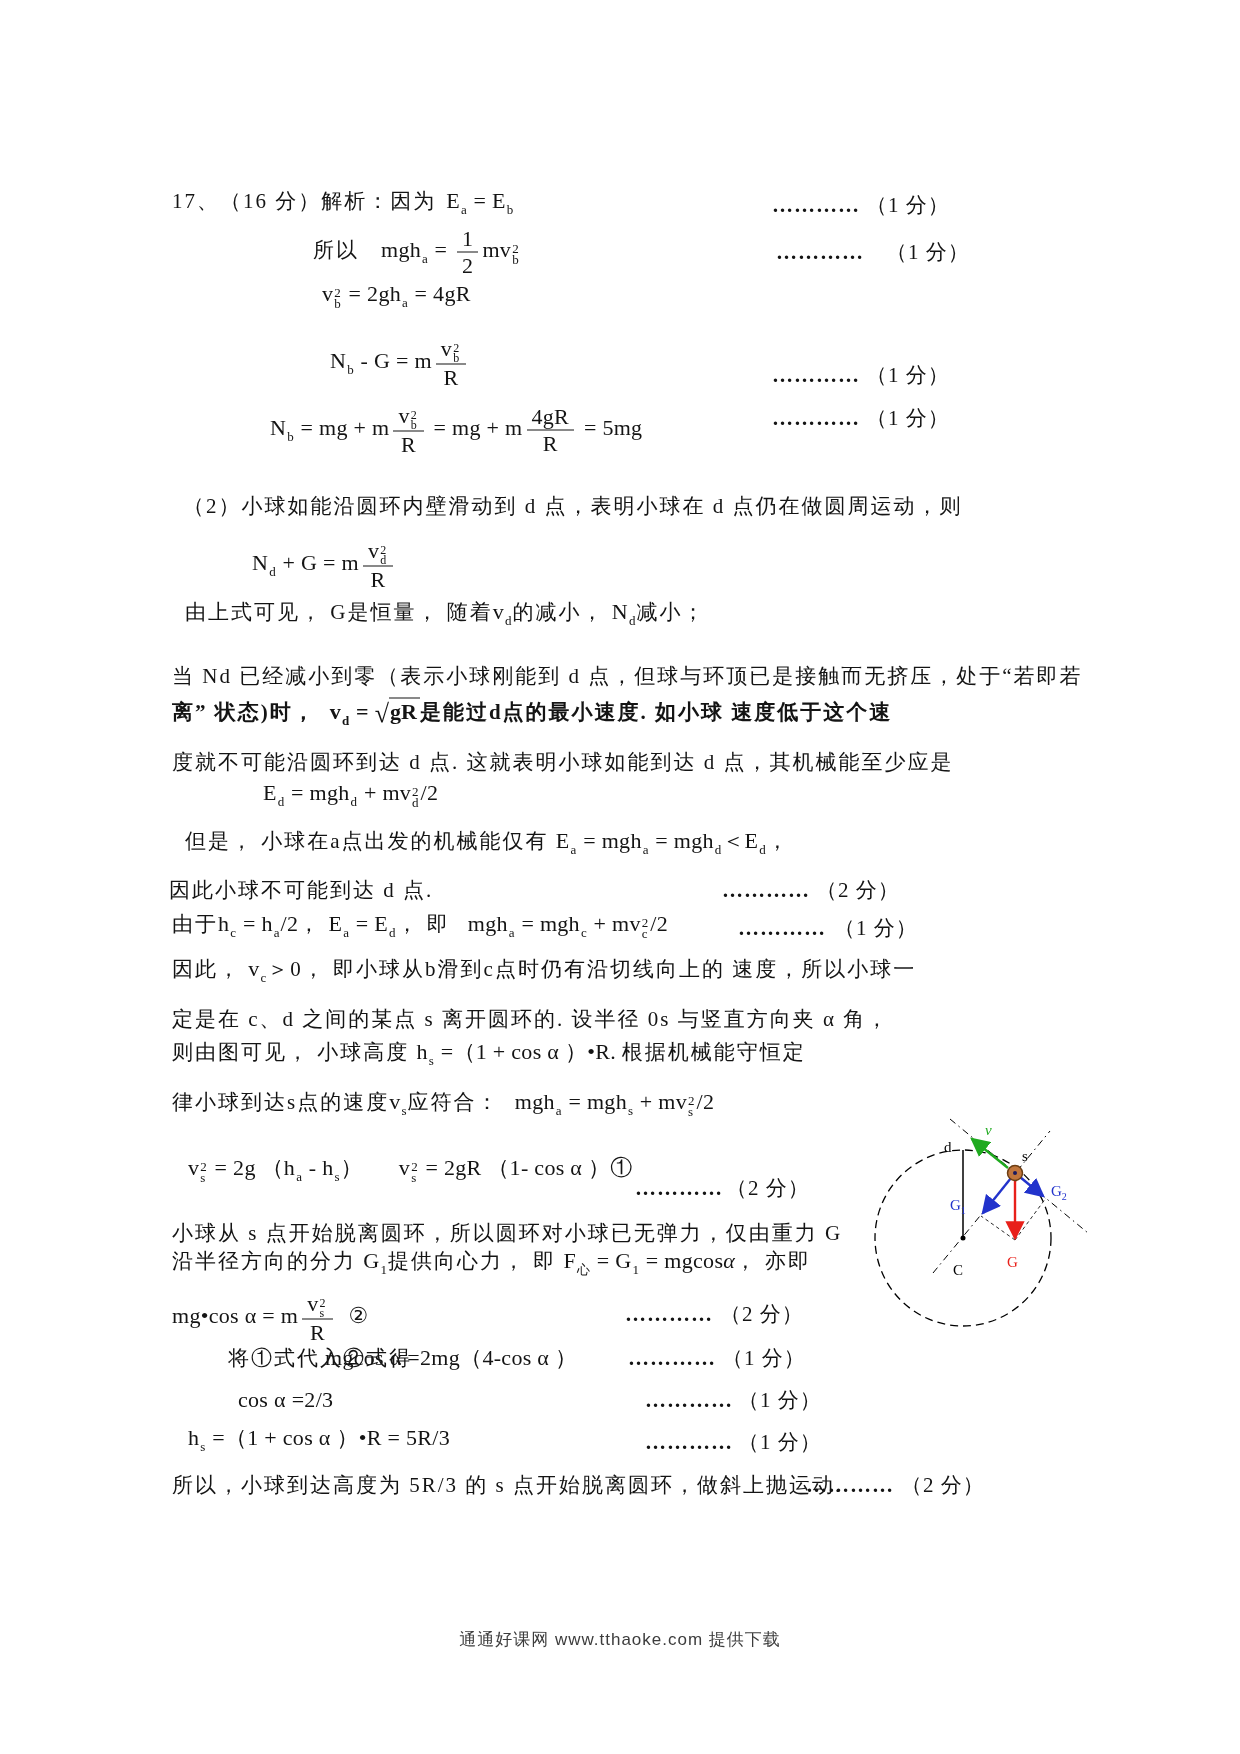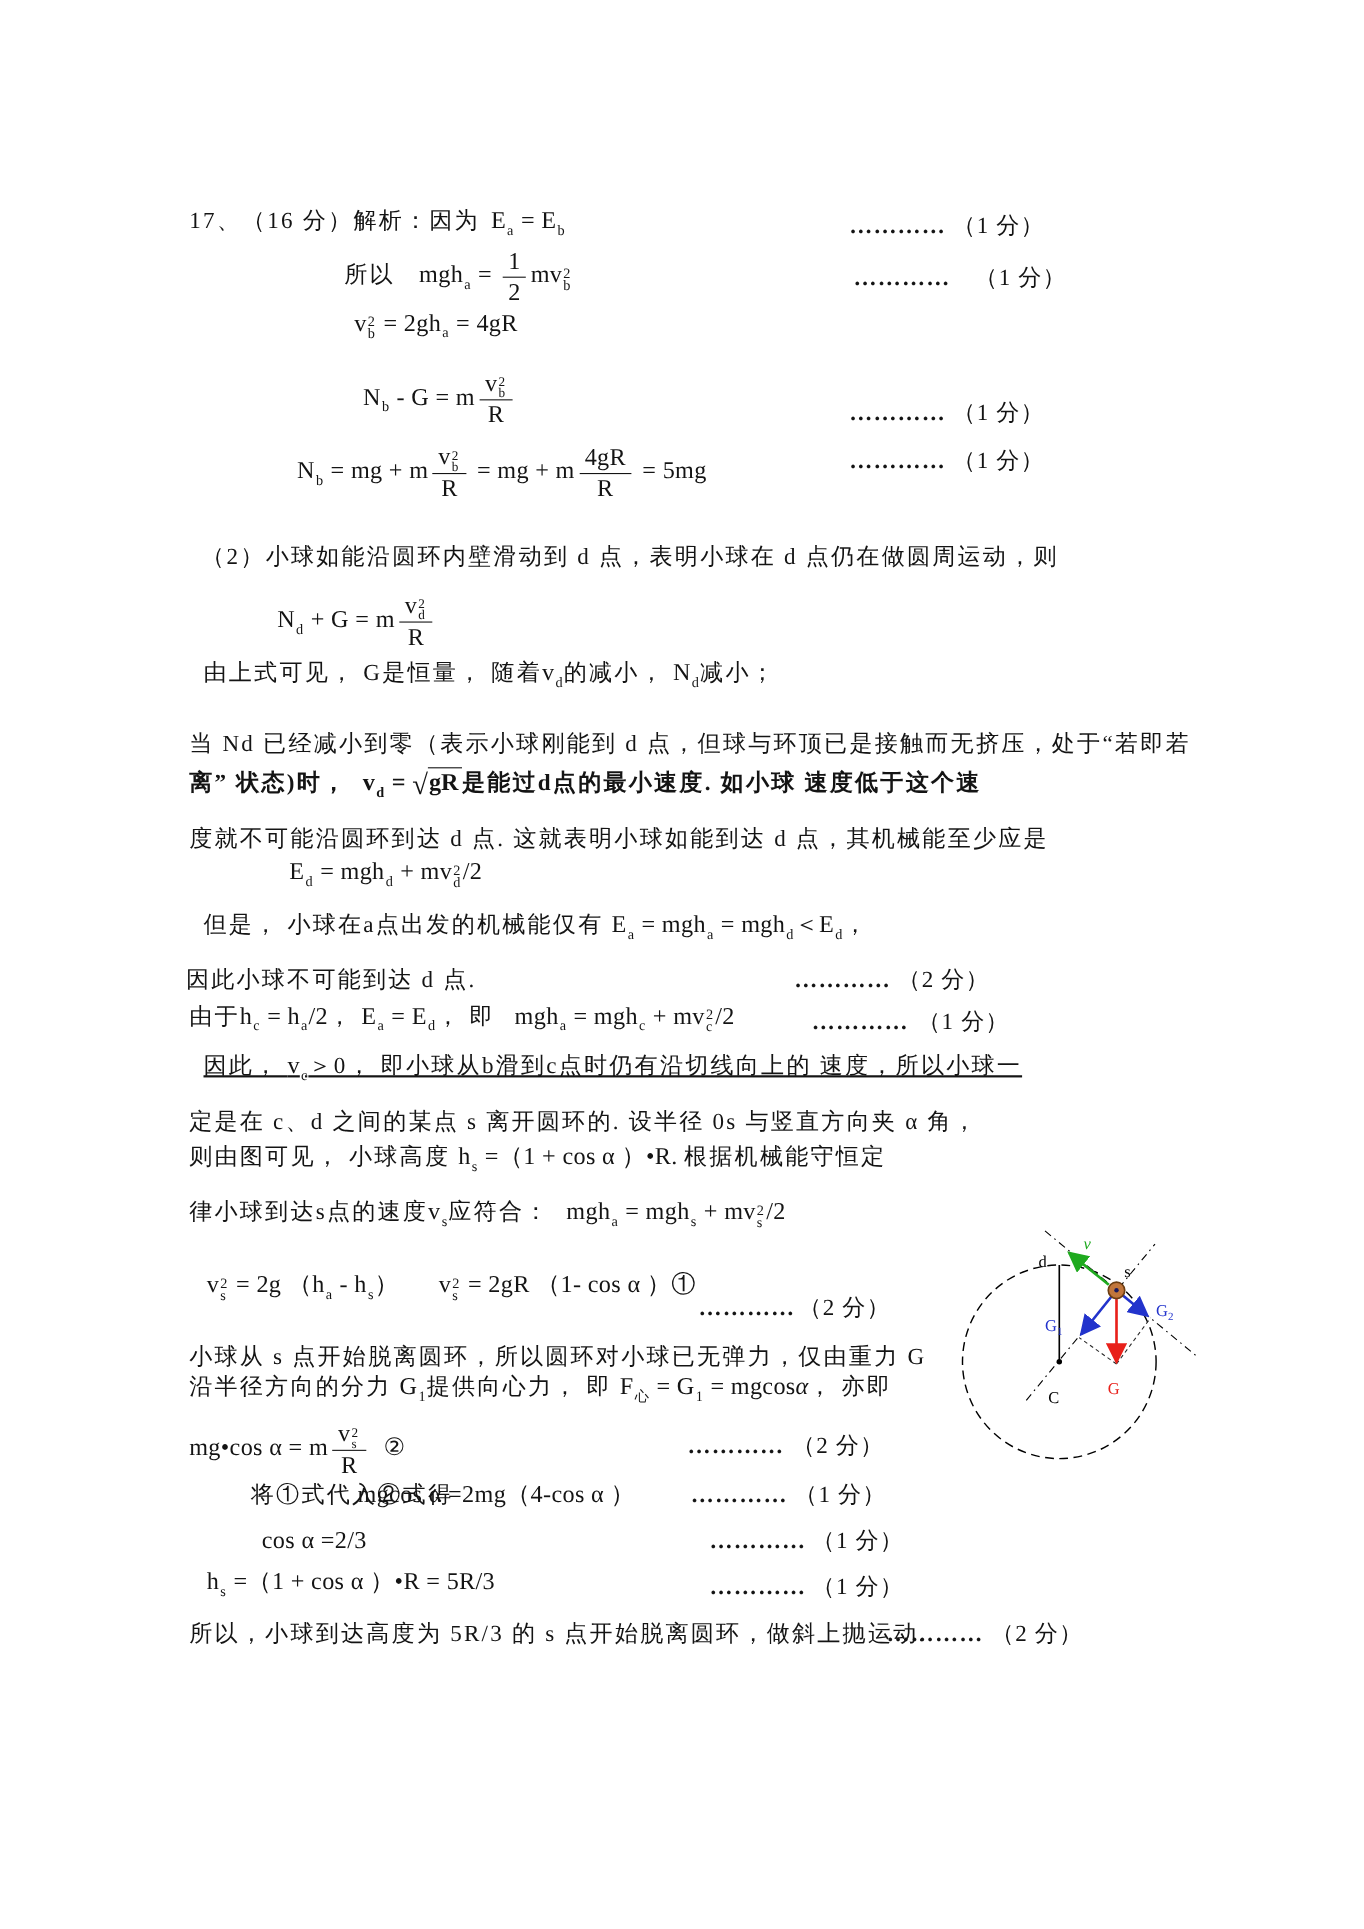--- a/index.html
+++ b/index.html
@@ -93,21 +93,21 @@
         <div class="item" style="left: 169px;"><span class="tc">因此小球不可能到达 d 点.</span></div>
         <div class="item dots" style="left: 722px;">…………</div>
         <div class="item score" style="left: 816px;">（2 分）</div>
       </div>
       <div class="line" style="top: 928px;">
         <div class="item" style="left: 172px;"><span class="tc">由于</span><span class="tr">h</span><span class="tsub">c</span><span class="tr"> = h</span><span class="tsub">a</span><span class="tr">/2</span><span class="tc">， </span><span class="tr">E</span><span class="tsub">a</span><span class="tr"> = E</span><span class="tsub">d</span><span class="tc">， 即</span><span class="tgap" style="display: inline-block; width: 18px;"></span><span class="tr">mgh</span><span class="tsub">a</span><span class="tr"> = mgh</span><span class="tsub">c</span><span class="tr"> + mv</span><span class="tss"><span class="tssu">2</span><span class="tssd">c</span></span><span class="tr">/2</span></div>
         <div class="item dots" style="left: 738px;">…………</div>
         <div class="item score" style="left: 834px;">（1 分）</div>
       </div>
       <div class="line" style="top: 973px;">
-        <div class="item" style="left: 185px; text-decoration: underline;"><span class="tc">因此， </span><span class="tr">v</span><span class="tsub">c</span><span class="tc">＞0， 即小球从b滑到c点时仍有沿切线向上的 速度，所以小球一</span></div>
+        <div class="item" style="left: 172px;"><span class="tc">因此， </span><span class="tr">v</span><span class="tsub">c</span><span class="tc">＞0， 即小球从b滑到c点时仍有沿切线向上的 速度，所以小球一</span></div>
       </div>
       <div class="line" style="top: 1019px;">
         <div class="item" style="left: 172px;"><span class="tc">定是在 c、d 之间的某点 s 离开圆环的. 设半径 0s 与竖直方向夹 α 角，</span></div>
       </div>
       <div class="line" style="top: 1056px;">
         <div class="item" style="left: 172px;"><span class="tc">则由图可见， 小球高度 </span><span class="tr">h</span><span class="tsub">s</span><span class="tr"> =（1 + cos α ）•R. </span><span class="tc">根据机械能守恒定</span></div>
       </div>
       <div class="line" style="top: 1106px;">
         <div class="item" style="left: 172px;"><span class="tc">律小球到达s点的速度</span><span class="tr">v</span><span class="tsub">s</span><span class="tc">应符合： </span><span class="tgap" style="display: inline-block; width: 8px;"></span><span class="tr">mgh</span><span class="tsub">a</span><span class="tr"> = mgh</span><span class="tsub">s</span><span class="tr"> + mv</span><span class="tss"><span class="tssu">2</span><span class="tssd">s</span></span><span class="tr">/2</span></div>
       </div>
@@ -187,13 +187,14 @@
     <text x="985" y="1135" font-style="italic" fill="#1faa1f">v</text>
     <text x="1007" y="1267" fill="#e8201a">G</text>
     <text x="950" y="1210" fill="#2233cc">
       <tspan>G</tspan><tspan dy="4" font-size="10">1</tspan>
     </text>
     <text x="1051" y="1196" fill="#2233cc">
       <tspan>G</tspan><tspan dy="4" font-size="10">2</tspan>
     </text>
   </svg>
 
+  <div class="footer">通通好课网  www.tthaoke.com  提供下载</div>
 </div>
 
 </body></html>

